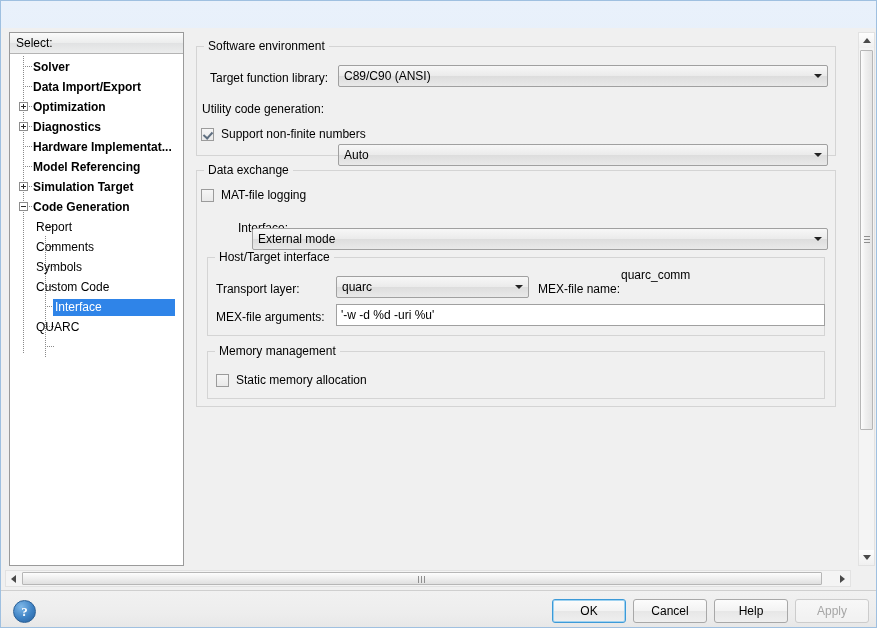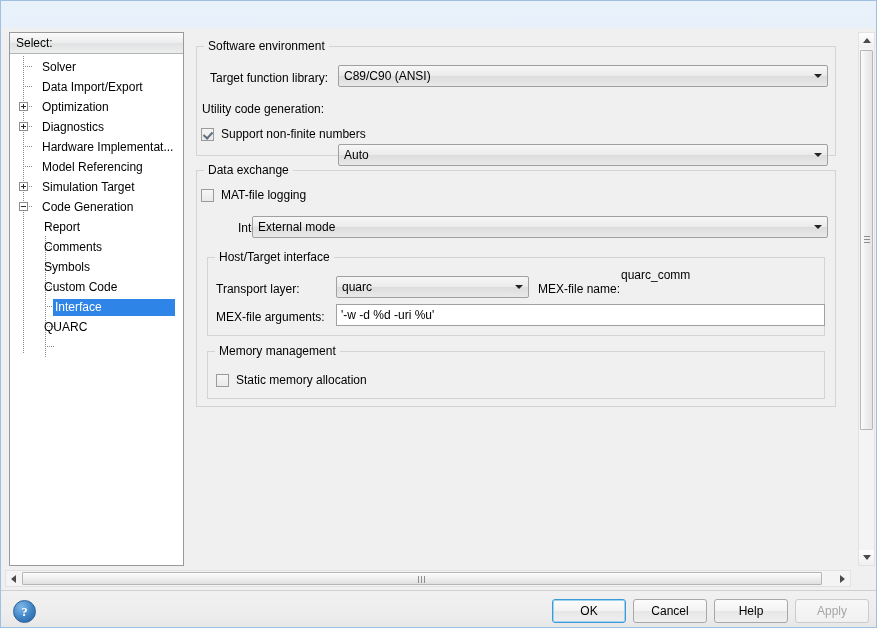--- a/index.html
+++ b/index.html
@@ -114,22 +114,22 @@
     display: flex;
     align-items: center;
     font-size: 12px;
     white-space: nowrap;
     cursor: default;
   }
   .tree-label {
     position: relative;
     z-index: 2;
   }
-  .tree-row.lvl1 .tree-label { margin-left: 32px; }
-  .tree-row.lvl2 .tree-label { margin-left: 34px; }
+  .tree-row.lvl1 .tree-label { margin-left: 23px; font-weight: bold; }
+  .tree-row.lvl2 .tree-label { margin-left: 26px; }
   .tree-row.selected .tree-label {
     background: #2f84e8;
     color: #ffffff;
     padding: 1px 2px 2px 2px;
     margin-left: 43px;
     width: 122px;
     box-sizing: border-box;
   }
   .exp-box {
     position: absolute;
@@ -565,21 +565,21 @@
       <div class="groupbox" style="left:6px; top:138px; width:640px; height:237px;">
         <div class="group-title">Data exchange</div>
       </div>
 
       <div class="checkrow" style="left:11px; top:156px;">
         <span class="cbox"></span>
         <span class="clabel">MAT-file logging</span>
       </div>
 
       <div class="field-label" style="left:12px; top:189px;margin-left:36px;">Interface:</div>
-      <div class="combo" style="left:62px; top:184px; width:576px;">
+      <div class="combo" style="left:62px; top:196px; width:576px;">
         <span class="val">External mode</span>
         <span class="arrow"></span>
       </div>
 
       <div class="groupbox" style="left:17px; top:225px; width:618px; height:79px;">
         <div class="group-title">Host/Target interface</div>
       </div>
 
       <div class="field-label" style="left:26px; top:250px;">Transport layer:</div>
       <div class="combo" style="left:146px; top:244px; width:193px;">

